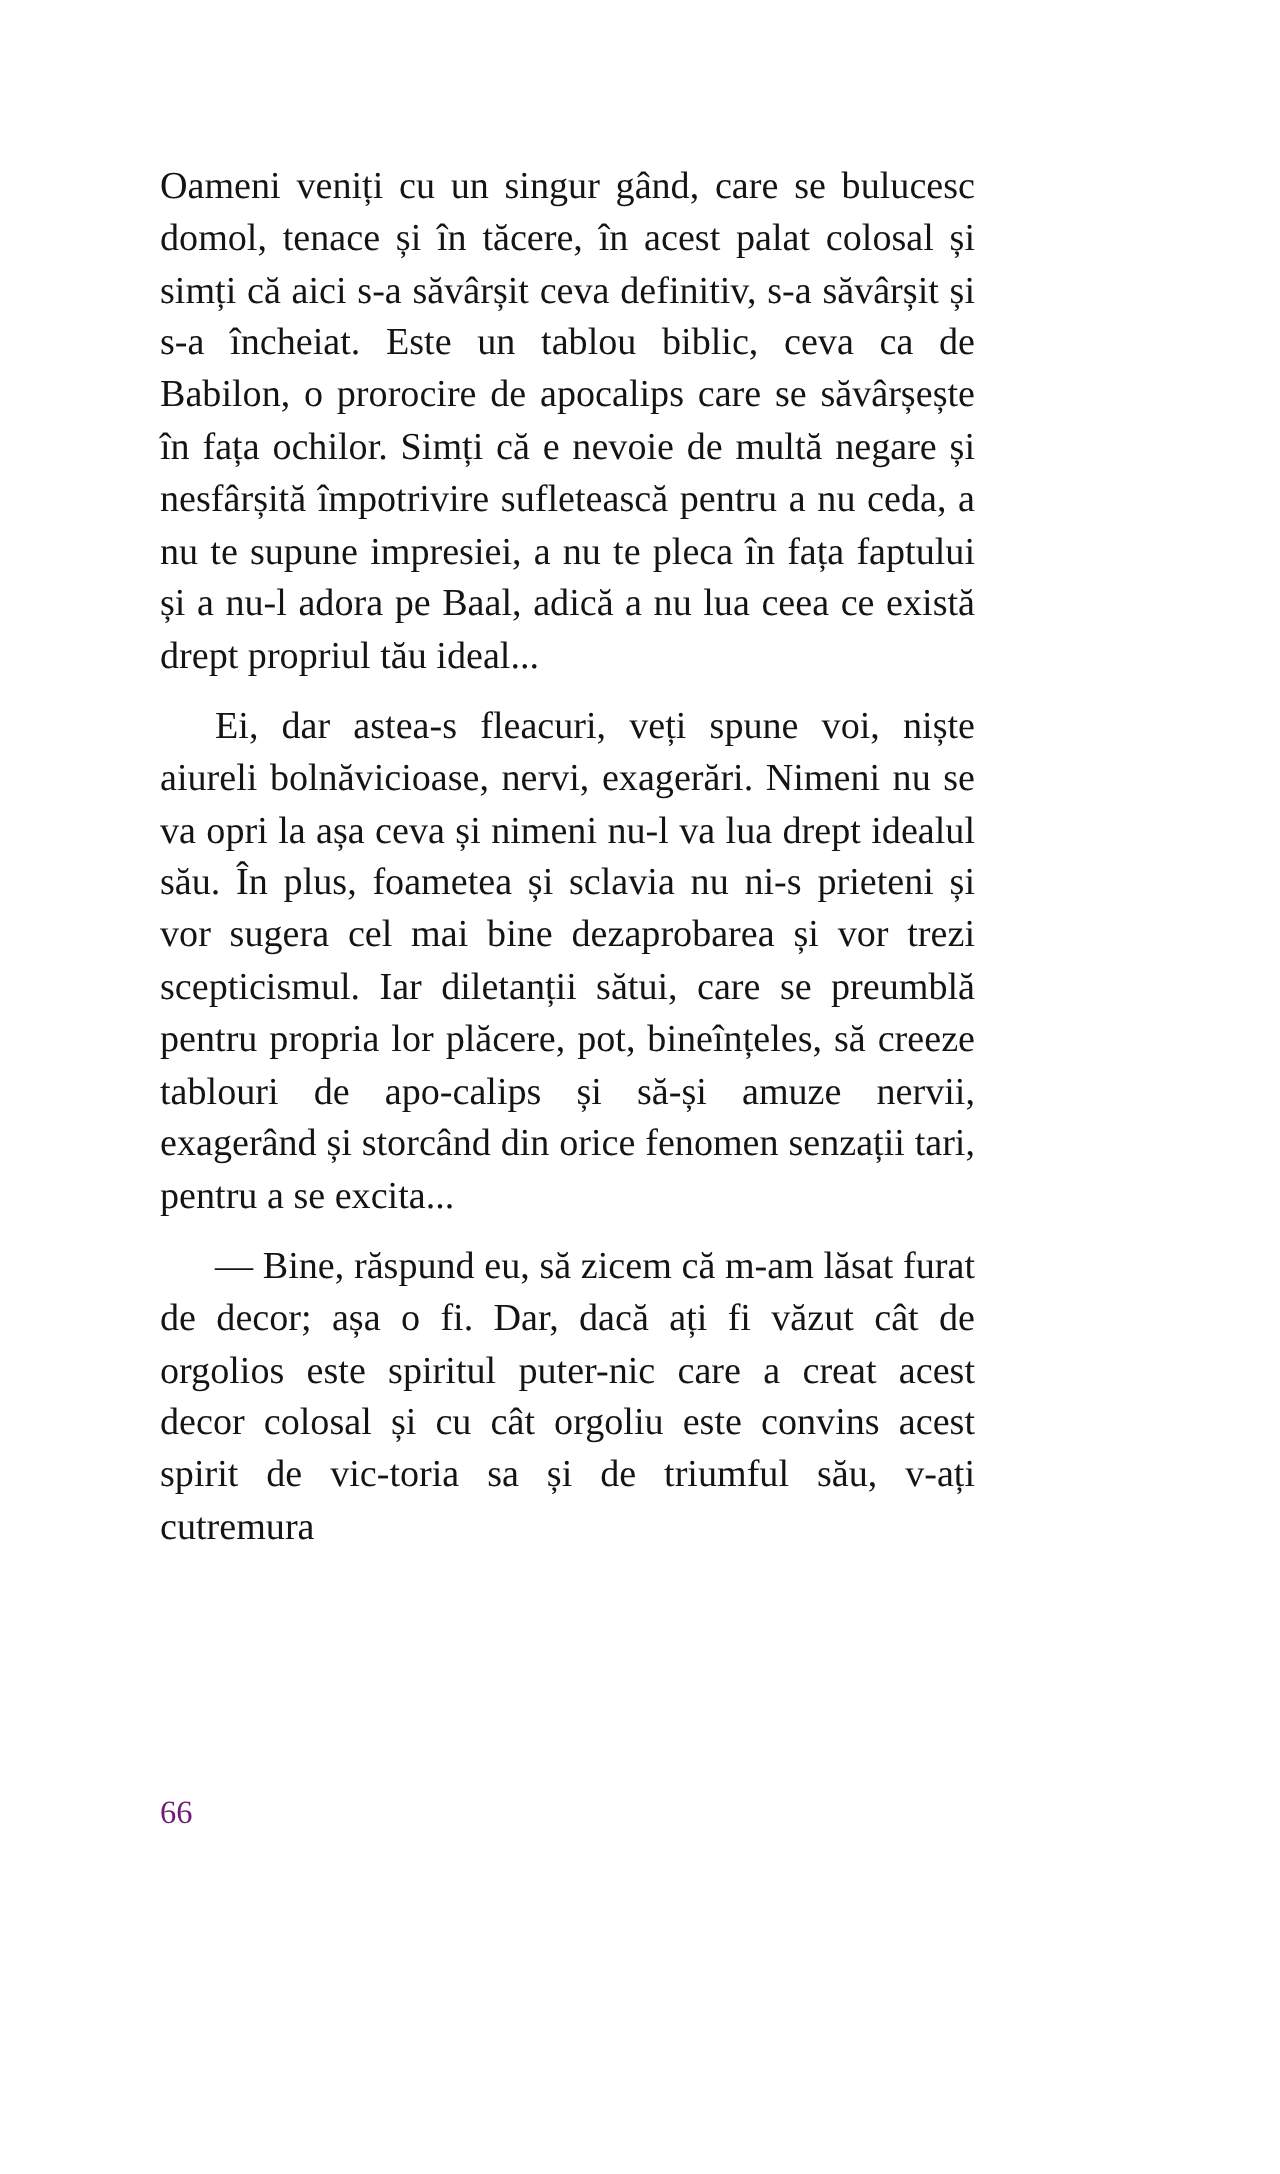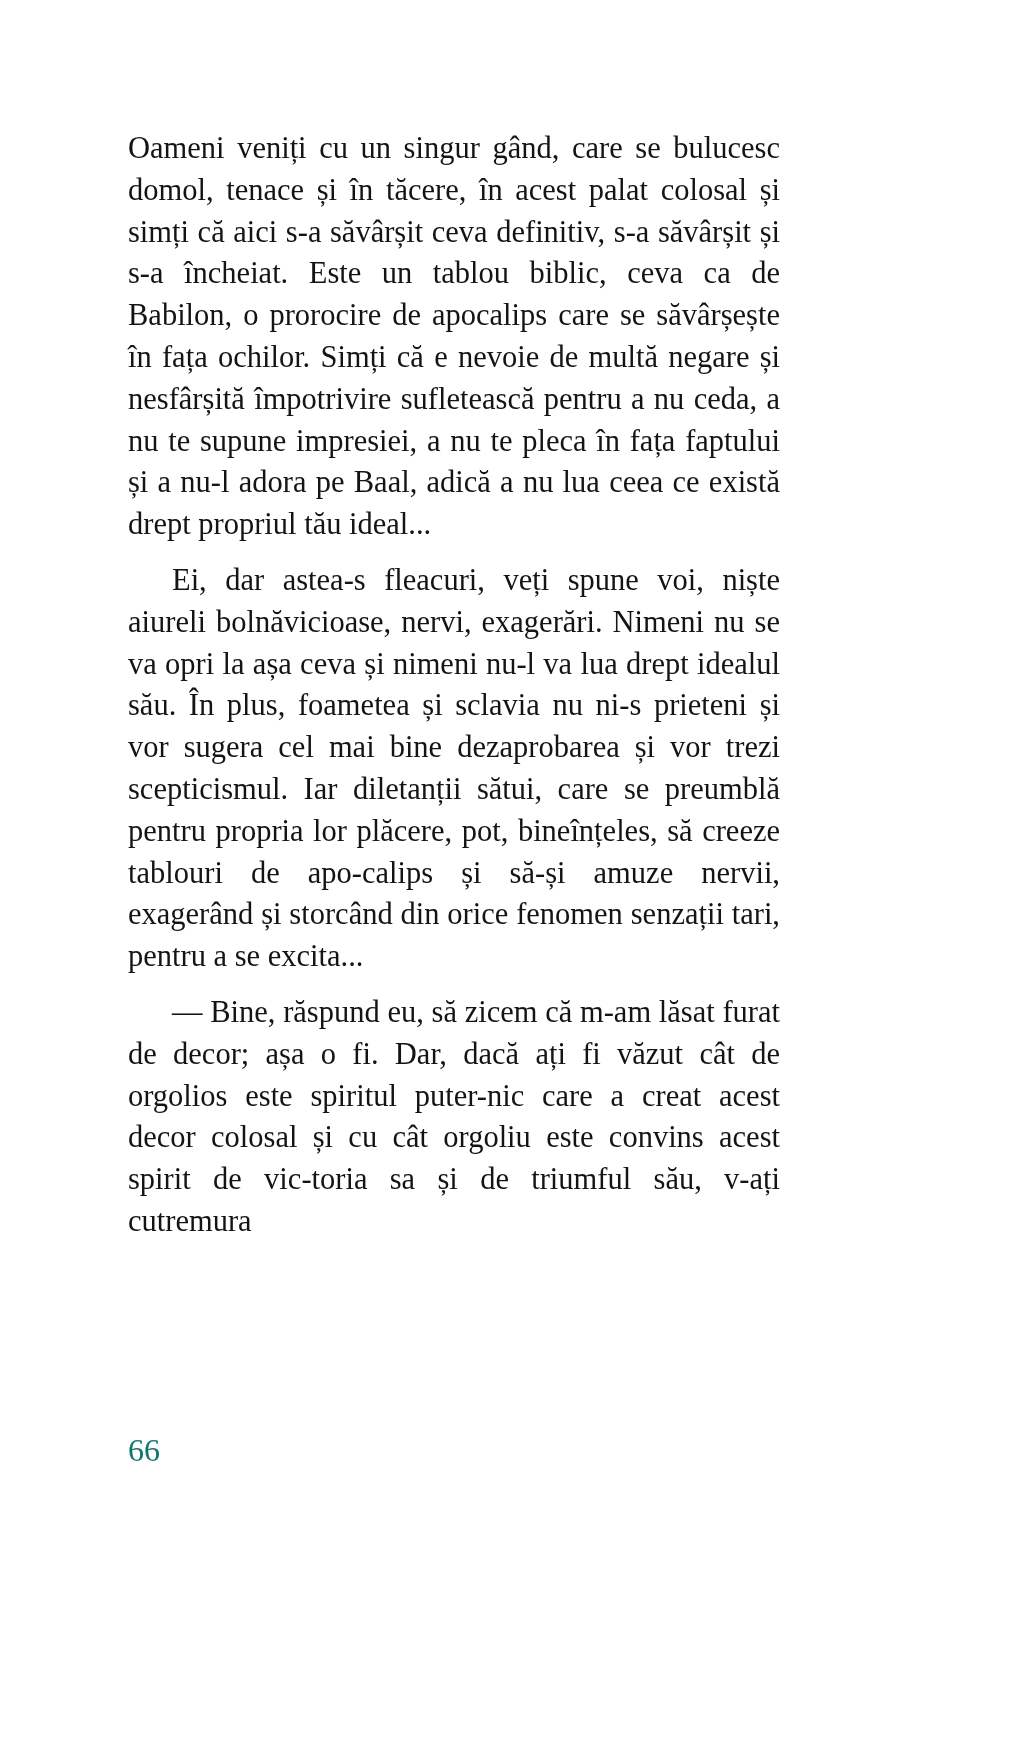--- a/index.html
+++ b/index.html
@@ -40,23 +40,23 @@
   .para.indent {
     text-indent: 44px;
   }
   .para + .para {
     margin-top: 14px;
   }
   .folio {
     position: absolute;
     left: 128px;
     top: 1435px;
-    font-size: 32px;
+    font-size: 26px;
     line-height: 30px;
-    color: #0f766e;
+    color: #701a75;
     font-family: "Liberation Serif", serif;
   }
 </style>
 </head>
 <body>
 
 <div class="page">
 
   <div class="text-column">
     <p class="para">Oameni veniți cu un singur gând, care se bulucesc domol, tenace și în tăcere, în acest palat colosal și simți că aici s-a săvârșit ceva definitiv, s-a săvârșit și s-a încheiat. Este un tablou biblic, ceva ca de Babilon, o prorocire de apocalips care se săvârșește în fața ochilor. Simți că e nevoie de multă negare și nesfârșită împotrivire sufletească pentru a nu ceda, a nu te supune impresiei, a nu te pleca în fața faptului și a nu-l adora pe Baal, adică a nu lua ceea ce există drept propriul tău ideal...</p>

